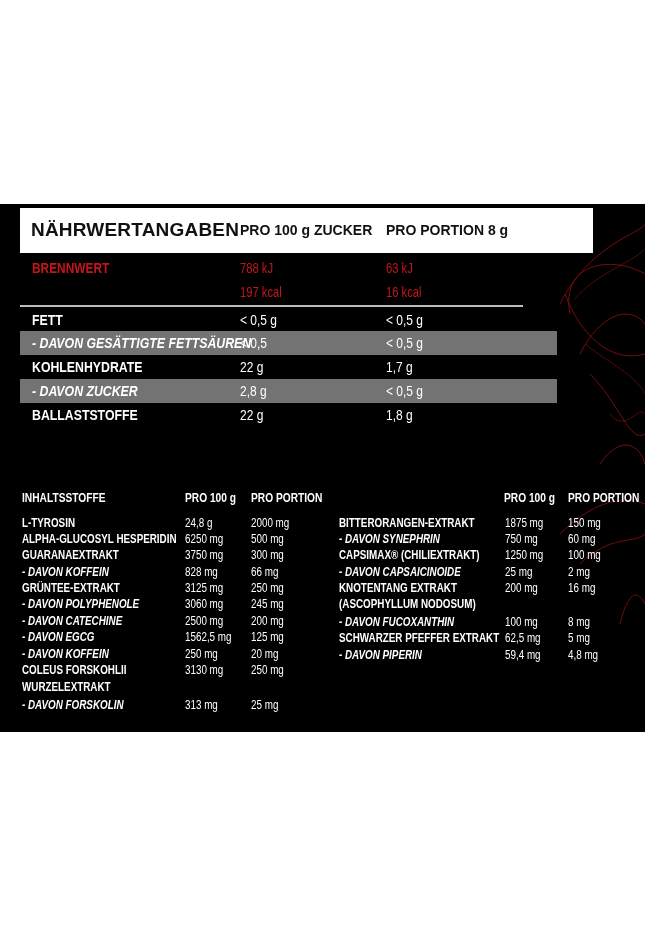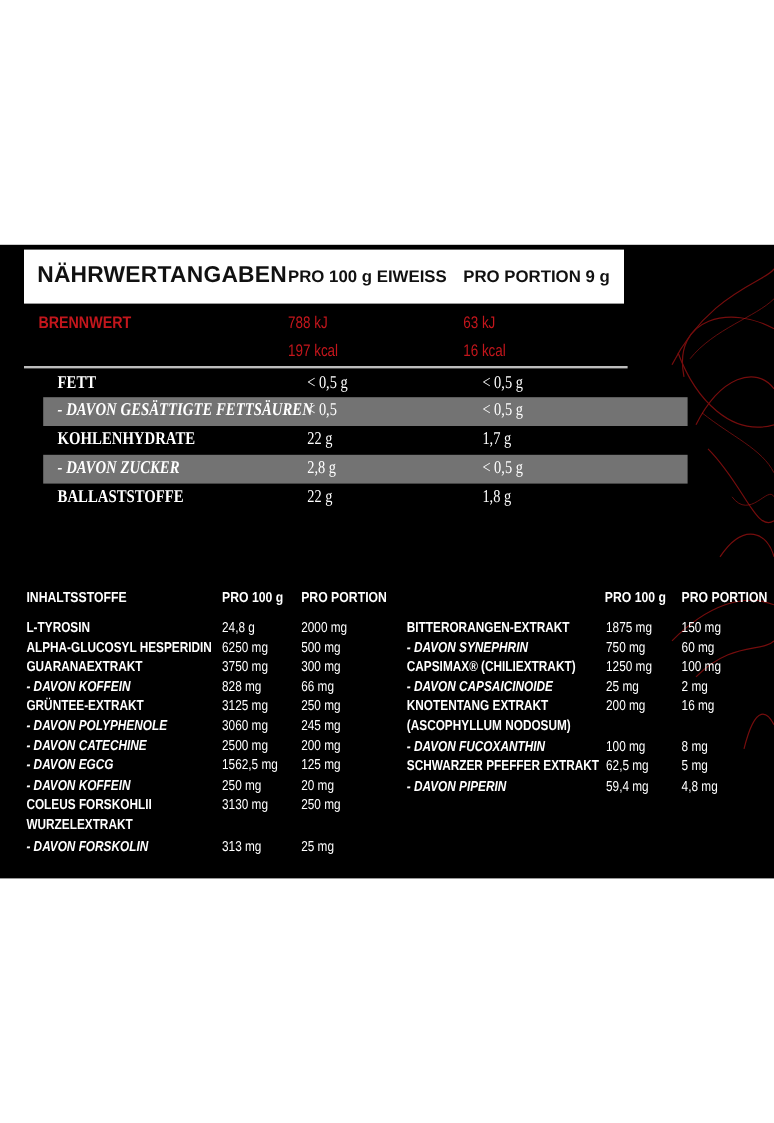--- a/index.html
+++ b/index.html
@@ -6,34 +6,34 @@
   body {
     width: 645px; height: 936px; background: #ffffff; position: relative; overflow: hidden;
     font-family: "Liberation Sans", sans-serif;
   }
   .panel {
     position: absolute; left: 0; top: 204px; width: 645px; height: 528px; background: #000000;
     overflow: hidden;
   }
   .swirl { position: absolute; left: 500px; top: 0; width: 145px; height: 528px; }
   .header-box {
-    position: absolute; left: 20px; top: 4px; width: 500px; height: 45px; background: #ffffff;
+    position: absolute; left: 20px; top: 4px; width: 573px; height: 45px; background: #ffffff;
   }
   .hdr { position: absolute; top: 13px; font-weight: bold; color: #111; font-family: "Liberation Sans", sans-serif; }
   .hdr.title { left: 11px; font-size: 19px; top: 11px; letter-spacing: 0.2px; }
   .hdr.c1 { left: 220px; font-size: 14px; top: 14px; }
   .hdr.c2 { left: 366px; font-size: 14px; top: 14px; }
 
   .energy { position: absolute; color: #c4161c; font-family: "Liberation Sans Narrow", "Liberation Sans", sans-serif; }
   .energy .lbl { position: absolute; left: 32px; top: 56px; font-size: 14px; font-weight: bold; transform: scaleX(0.85); transform-origin: left; }
   .energy .v { position: absolute; font-size: 14px; transform: scaleX(0.8); transform-origin: left; white-space: nowrap; }
 
   .sep { position: absolute; left: 20px; top: 101px; width: 503px; height: 2px; background: #bdbdbd; }
 
-  .nrow { position: absolute; left: 36px; width: 503px; height: 24px; font-family: Liberation Serif, serif; }
+  .nrow { position: absolute; left: 20px; width: 503px; height: 24px; }
   .nrow.shaded { background: #737373; padding-left: 34px; }
   .nrow .lbl { position: absolute; left: 12px; top: 3px; color: #fff; font-size: 15px; font-weight: bold; transform: scaleX(0.82); transform-origin: left; white-space: nowrap; }
   .nrow .lbl.sub { font-style: italic; }
   .nrow .v1, .nrow .v2 { position: absolute; top: 3px; color: #fff; font-size: 15px; transform: scaleX(0.8); transform-origin: left; white-space: nowrap; }
   .nrow .v1 { left: 220px; }
   .nrow .v2 { left: 366px; }
 
   .ing-h { position: absolute; color: #fff; font-weight: bold; font-size: 12px; transform: scaleX(0.85); transform-origin: left; white-space: nowrap; }
   .ing { position: absolute; color: #fff; font-size: 12px; white-space: nowrap; transform: scaleX(0.82); transform-origin: left; }
   .ing.name { font-weight: bold; }
@@ -58,22 +58,22 @@
     </g>
     <g fill="none" stroke="#c41a1a" stroke-width="0.7" opacity="0.6">
       <path d="M75 95 C 95 70, 130 60, 145 45"></path>
       <path d="M85 140 C 110 160, 135 170, 145 190"></path>
       <path d="M110 210 C 125 230, 140 200, 145 210"></path>
     </g>
   </svg>
 
   <div class="header-box">
     <span class="hdr title">NÄHRWERTANGABEN</span>
-    <span class="hdr c1">PRO 100 g EIWEISS</span>
-    <span class="hdr c2">PRO PORTION 9 g</span>
+    <span class="hdr c1">PRO 100 g ZUCKER</span>
+    <span class="hdr c2">PRO PORTION 8 g</span>
   </div>
 
   <div class="energy">
     <span class="lbl">BRENNWERT</span>
     <span class="v" style="left:240px;top:56px;">788 kJ</span>
     <span class="v" style="left:240px;top:80px;">197 kcal</span>
     <span class="v" style="left:386px;top:56px;">63 kJ</span>
     <span class="v" style="left:386px;top:80px;">16 kcal</span>
   </div>
 

